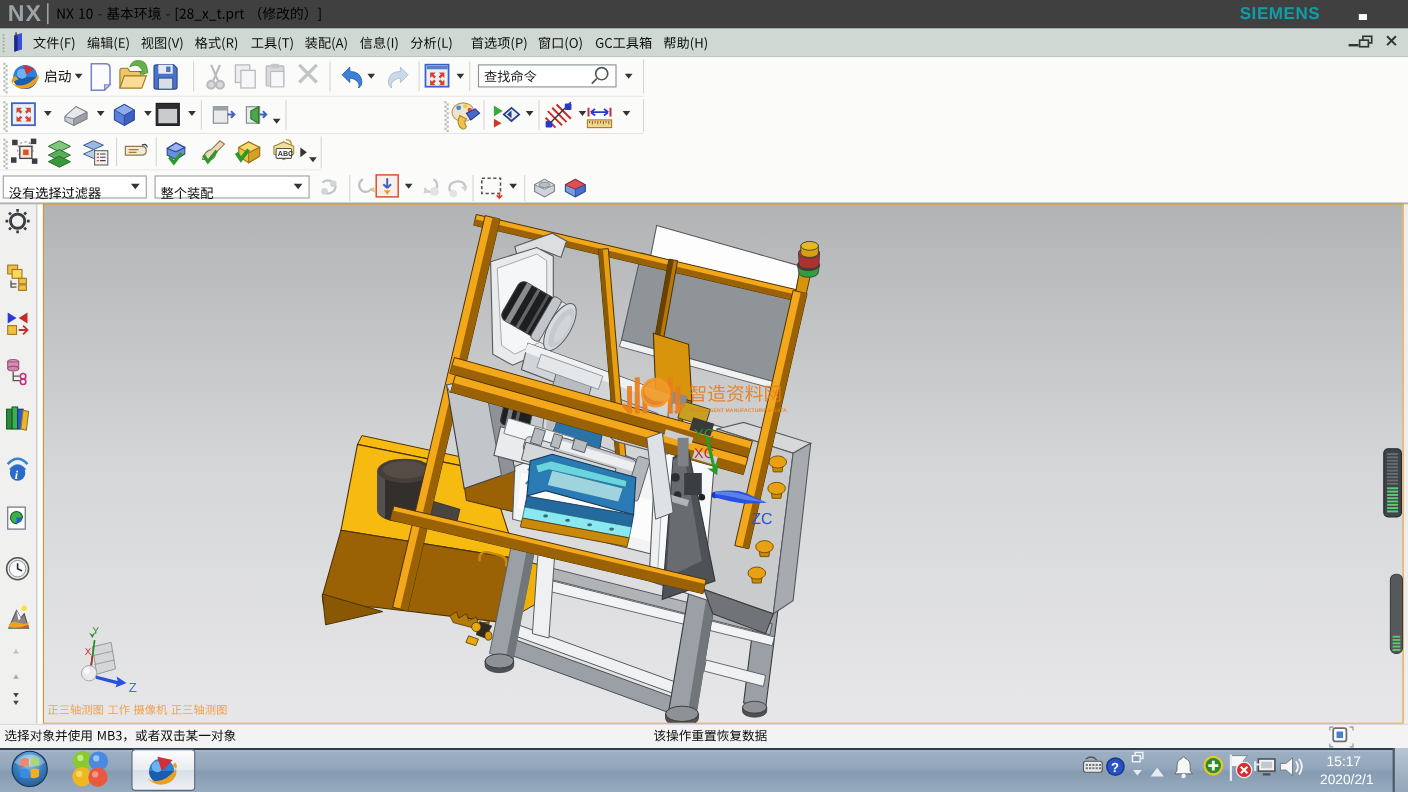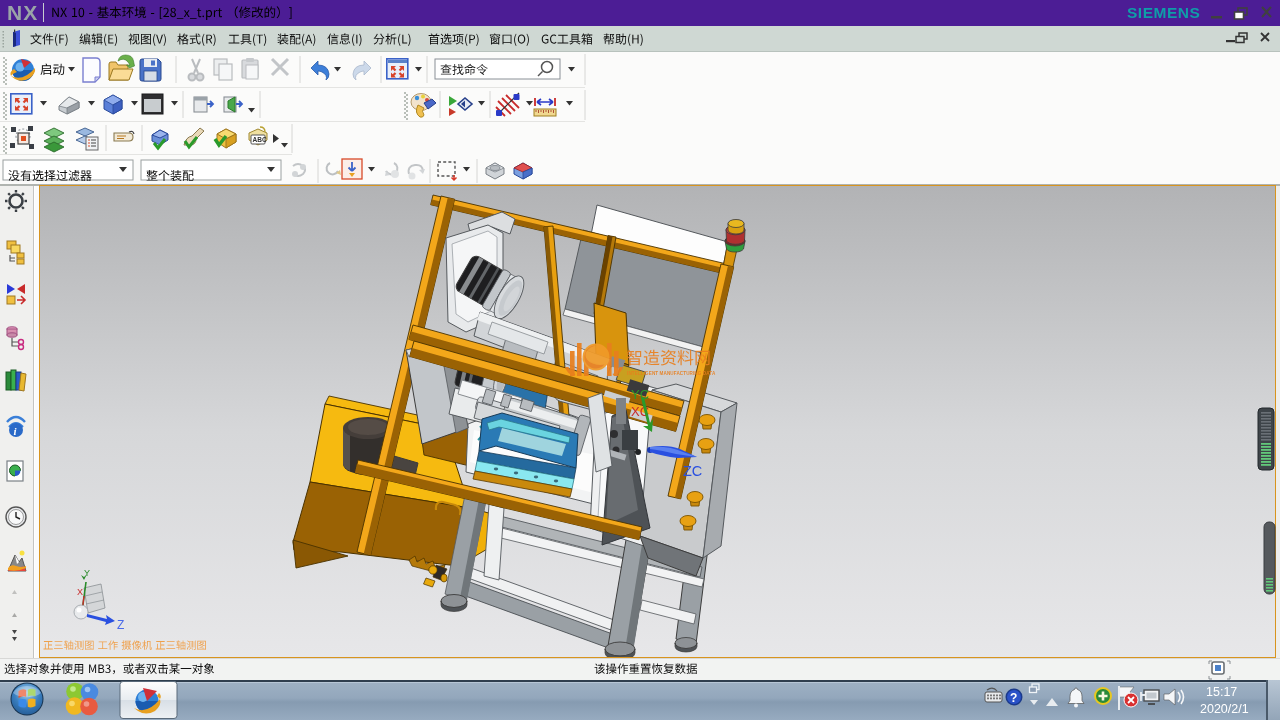--- a/index.html
+++ b/index.html
@@ -1,21 +1,21 @@
 <!DOCTYPE html>
 <html><head><meta charset="utf-8"><style>
 *{margin:0;padding:0;box-sizing:border-box}
 html,body{width:1280px;height:720px;overflow:hidden;font-family:"Liberation Sans",sans-serif}
 #root{position:relative;width:1280px;height:720px;background:#fff}
 .abs{position:absolute}
 svg{display:block}
 </style></head><body>
 <div id="root">
 
-<div class="abs" style="left:0;top:0;width:1280px;height:26px;background:#4c1d95">
+<div class="abs" style="left:0;top:0;width:1280px;height:26px;background:#404040">
 <div class="abs" style="left:7px;top:1px;font:bold 21px &quot;Liberation Sans&quot;;color:#9aa4a8;letter-spacing:1px">NX</div>
 <div class="abs" style="left:43px;top:3px;width:1px;height:19px;background:#c8cdd0"></div>
 <svg class="abs" style="left:0;top:0" width="700" height="26" viewBox="0 0 700 26">
 <path d="M52.3 17.0H53.4V12.2C53.4 11.2 53.3 10.2 53.2 9.3H53.3L54.2 11.2L57.6 17.0H58.8V7.8H57.7V12.6C57.7 13.6 57.8 14.6 57.8 15.5H57.8L56.8 13.6L53.4 7.8H52.3Z M60.2 17.0H61.5L62.8 14.5C63.0 14.1 63.3 13.6 63.5 13.0H63.6C63.9 13.6 64.1 14.1 64.4 14.5L65.7 17.0H67.0L64.3 12.3L66.8 7.8H65.6L64.4 10.2C64.2 10.6 64.0 11.0 63.7 11.5H63.7C63.4 11.0 63.2 10.6 63.0 10.2L61.7 7.8H60.4L62.9 12.3Z M72.0 17.0H77.1V16.1H75.2V7.8H74.4C73.9 8.1 73.3 8.3 72.5 8.5V9.2H74.1V16.1H72.0Z M81.4 17.2C83.1 17.2 84.2 15.6 84.2 12.4C84.2 9.2 83.1 7.7 81.4 7.7C79.6 7.7 78.5 9.2 78.5 12.4C78.5 15.6 79.6 17.2 81.4 17.2ZM81.4 16.2C80.3 16.2 79.6 15.1 79.6 12.4C79.6 9.7 80.3 8.6 81.4 8.6C82.4 8.6 83.1 9.7 83.1 12.4C83.1 15.1 82.4 16.2 81.4 16.2Z M89.2 13.9H92.4V13.1H89.2Z M105.2 6.5V7.7H100.7V6.5H99.7V7.7H97.8V8.5H99.7V12.5H97.2V13.3H100.0C99.2 14.2 98.1 15.0 97.1 15.4C97.3 15.6 97.6 15.9 97.7 16.1C98.9 15.6 100.2 14.5 101.0 13.3H104.9C105.7 14.4 106.9 15.5 108.1 16.0C108.3 15.8 108.6 15.4 108.8 15.2C107.7 14.9 106.6 14.1 105.9 13.3H108.6V12.5H106.2V8.5H108.1V7.7H106.2V6.5ZM100.7 8.5H105.2V9.3H100.7ZM102.4 13.7V14.8H99.9V15.5H102.4V16.9H98.2V17.7H107.7V16.9H103.4V15.5H106.0V14.8H103.4V13.7ZM100.7 10.0H105.2V10.9H100.7ZM100.7 11.6H105.2V12.5H100.7Z M114.9 6.5V9.1H110.0V10.1H113.8C112.8 12.2 111.3 14.2 109.6 15.2C109.9 15.4 110.2 15.8 110.3 16.0C112.1 14.8 113.7 12.5 114.7 10.1H114.9V14.7H112.0V15.7H114.9V18.0H115.9V15.7H118.8V14.7H115.9V10.1H116.1C117.0 12.5 118.6 14.8 120.5 16.0C120.7 15.7 121.0 15.4 121.2 15.2C119.5 14.2 117.9 12.2 117.0 10.1H120.9V9.1H115.9V6.5Z M130.1 10.8C131.1 11.9 132.2 13.3 132.7 14.2L133.4 13.6C132.9 12.8 131.8 11.3 130.8 10.3ZM122.1 15.7 122.4 16.6C123.4 16.2 124.7 15.8 126.0 15.3L125.8 14.5L124.5 14.9V11.8H125.7V11.0H124.5V8.2H125.9V7.3H122.2V8.2H123.7V11.0H122.4V11.8H123.7V15.2ZM126.6 7.3V8.2H129.7C129.0 10.4 127.7 12.4 126.1 13.6C126.3 13.8 126.7 14.2 126.8 14.3C127.7 13.6 128.5 12.6 129.2 11.5V18.0H130.1V9.8C130.4 9.3 130.6 8.8 130.8 8.2H133.5V7.3Z M140.2 13.2H144.2V14.1H140.2ZM140.2 11.8H144.2V12.6H140.2ZM141.5 6.6C141.6 6.8 141.7 7.1 141.8 7.4H139.1V8.2H145.4V7.4H142.8C142.7 7.1 142.5 6.7 142.4 6.4ZM143.5 8.3C143.4 8.7 143.2 9.3 143.0 9.7H140.9L141.4 9.6C141.3 9.2 141.1 8.7 140.9 8.3L140.1 8.5C140.3 8.9 140.5 9.3 140.5 9.7H138.8V10.5H145.8V9.7H143.8C144.0 9.4 144.2 8.9 144.4 8.6ZM139.4 11.1V14.7H140.7C140.5 16.2 140.0 16.9 137.9 17.3C138.1 17.5 138.3 17.8 138.4 18.0C140.7 17.5 141.3 16.6 141.5 14.7H142.7V16.6C142.7 17.3 142.8 17.5 143.0 17.6C143.2 17.8 143.6 17.8 143.8 17.8C144.0 17.8 144.5 17.8 144.7 17.8C144.9 17.8 145.3 17.8 145.5 17.7C145.7 17.7 145.8 17.5 145.9 17.3C146.0 17.1 146.1 16.6 146.1 16.1C145.8 16.0 145.5 15.9 145.3 15.7C145.3 16.2 145.3 16.6 145.3 16.8C145.2 16.9 145.1 17.0 145.0 17.1C145.0 17.1 144.8 17.1 144.6 17.1C144.4 17.1 144.1 17.1 144.0 17.1C143.9 17.1 143.7 17.1 143.7 17.0C143.6 17.0 143.6 16.9 143.6 16.7V14.7H145.1V11.1ZM134.6 15.4 134.9 16.3C136.0 15.9 137.3 15.4 138.6 14.9L138.4 14.0L137.1 14.5V10.4H138.3V9.6H137.1V6.6H136.2V9.6H134.8V10.4H136.2V14.8C135.6 15.1 135.0 15.2 134.6 15.4Z M151.0 13.9H154.2V13.1H151.0Z M159.8 19.1H162.3V18.5H160.7V7.8H162.3V7.1H159.8Z M163.3 17.0H169.0V16.0H166.5C166.0 16.0 165.5 16.1 165.0 16.1C167.2 14.1 168.6 12.2 168.6 10.4C168.6 8.7 167.6 7.7 165.9 7.7C164.8 7.7 164.0 8.2 163.2 9.0L163.9 9.7C164.4 9.1 165.0 8.6 165.8 8.6C166.9 8.6 167.5 9.4 167.5 10.4C167.5 12.0 166.2 13.8 163.3 16.3Z M173.2 17.2C174.9 17.2 176.0 16.1 176.0 14.8C176.0 13.5 175.3 12.8 174.5 12.4V12.3C175.0 11.9 175.7 11.1 175.7 10.1C175.7 8.7 174.8 7.7 173.2 7.7C171.8 7.7 170.7 8.6 170.7 10.0C170.7 11.0 171.3 11.7 171.9 12.1V12.2C171.1 12.6 170.2 13.5 170.2 14.7C170.2 16.1 171.5 17.2 173.2 17.2ZM173.8 12.0C172.7 11.6 171.7 11.1 171.7 10.0C171.7 9.1 172.3 8.5 173.2 8.5C174.2 8.5 174.7 9.3 174.7 10.2C174.7 10.8 174.4 11.5 173.8 12.0ZM173.2 16.3C172.1 16.3 171.3 15.6 171.3 14.6C171.3 13.8 171.8 13.0 172.5 12.6C173.8 13.1 174.9 13.5 174.9 14.8C174.9 15.7 174.2 16.3 173.2 16.3Z M176.8 18.8H183.4V18.0H176.8Z M183.8 17.0H185.0L185.9 15.4C186.1 15.0 186.3 14.6 186.6 14.2H186.6C186.9 14.6 187.2 15.0 187.4 15.4L188.4 17.0H189.6L187.4 13.6L189.5 10.2H188.3L187.4 11.7C187.2 12.1 187.0 12.4 186.8 12.8H186.8C186.5 12.4 186.3 12.1 186.1 11.7L185.2 10.2H184.0L186.0 13.5Z M190.0 18.8H196.6V18.0H190.0Z M200.1 17.2C200.5 17.2 201.0 17.0 201.3 16.9L201.1 16.1C200.9 16.1 200.6 16.2 200.3 16.2C199.6 16.2 199.3 15.8 199.3 14.9V11.1H201.1V10.2H199.3V8.3H198.3L198.2 10.2L197.1 10.3V11.1H198.2V14.9C198.2 16.3 198.6 17.2 200.1 17.2Z M203.3 17.2C203.7 17.2 204.1 16.8 204.1 16.3C204.1 15.8 203.7 15.4 203.3 15.4C202.8 15.4 202.4 15.8 202.4 16.3C202.4 16.8 202.8 17.2 203.3 17.2Z M206.1 19.9H207.3V17.6L207.3 16.4C207.9 16.9 208.5 17.2 209.1 17.2C210.7 17.2 212.1 15.8 212.1 13.5C212.1 11.4 211.1 10.0 209.4 10.0C208.6 10.0 207.8 10.5 207.2 11.0H207.2L207.1 10.2H206.1ZM208.9 16.2C208.5 16.2 207.9 16.0 207.3 15.5V11.9C207.9 11.3 208.5 11.0 209.1 11.0C210.4 11.0 210.9 12.0 210.9 13.5C210.9 15.2 210.1 16.2 208.9 16.2Z M213.9 17.0H215.0V12.6C215.5 11.5 216.2 11.1 216.7 11.1C217.0 11.1 217.2 11.1 217.4 11.2L217.6 10.2C217.4 10.1 217.2 10.0 216.9 10.0C216.1 10.0 215.4 10.6 215.0 11.4H214.9L214.8 10.2H213.9Z M220.9 17.2C221.3 17.2 221.7 17.0 222.1 16.9L221.9 16.1C221.7 16.1 221.4 16.2 221.1 16.2C220.3 16.2 220.1 15.8 220.1 14.9V11.1H221.9V10.2H220.1V8.3H219.1L219.0 10.2L217.9 10.3V11.1H218.9V14.9C218.9 16.3 219.4 17.2 220.9 17.2Z M234.7 12.2C234.7 14.7 235.7 16.7 237.2 18.2L238.0 17.8C236.5 16.3 235.7 14.5 235.7 12.2C235.7 10.0 236.5 8.2 238.0 6.7L237.2 6.3C235.7 7.8 234.7 9.8 234.7 12.2Z M247.3 12.2C246.6 12.8 245.3 13.4 244.2 13.8C244.4 13.9 244.6 14.1 244.8 14.3C245.9 13.9 247.2 13.3 248.0 12.5ZM248.5 13.4C247.6 14.3 246.0 15.0 244.4 15.4C244.6 15.6 244.8 15.8 244.9 16.0C246.6 15.5 248.2 14.8 249.2 13.7ZM249.6 14.8C248.5 16.1 246.2 16.9 243.7 17.2C243.9 17.4 244.1 17.7 244.2 18.0C246.9 17.5 249.2 16.6 250.5 15.1ZM242.4 10.0V16.0H243.2V10.0ZM245.5 8.7H249.0C248.5 9.3 247.9 9.9 247.2 10.4C246.4 9.9 245.9 9.3 245.5 8.7ZM245.6 6.5C245.1 7.8 244.2 9.1 243.2 10.0C243.4 10.1 243.7 10.4 243.9 10.5C244.3 10.2 244.7 9.8 245.0 9.3C245.4 9.8 245.9 10.3 246.5 10.8C245.5 11.3 244.3 11.7 243.2 11.9C243.4 12.1 243.6 12.4 243.6 12.6C244.9 12.4 246.1 11.9 247.2 11.3C248.0 11.8 249.0 12.3 250.2 12.6C250.3 12.3 250.5 12.0 250.7 11.8C249.6 11.6 248.7 11.3 247.9 10.8C248.9 10.1 249.7 9.2 250.2 8.1L249.6 7.8L249.4 7.9H245.9C246.1 7.5 246.3 7.1 246.5 6.7ZM241.5 6.6C240.9 8.5 239.9 10.4 238.8 11.7C239.0 11.9 239.2 12.4 239.3 12.6C239.7 12.1 240.1 11.6 240.5 11.0V18.0H241.4V9.3C241.7 8.5 242.1 7.7 242.4 6.8Z M258.6 9.7H261.2C260.9 11.3 260.5 12.7 259.9 13.9C259.3 12.7 258.8 11.3 258.5 9.8ZM252.0 7.4V8.3H255.5V10.9H252.2V15.7C252.2 16.2 252.0 16.3 251.8 16.4C251.9 16.7 252.1 17.1 252.2 17.4C252.4 17.2 252.9 16.9 256.5 15.5C256.5 15.3 256.4 14.9 256.4 14.7L253.1 15.8V11.9H256.4L256.4 11.9C256.6 12.1 256.9 12.5 257.1 12.6C257.4 12.2 257.7 11.7 258.0 11.1C258.3 12.5 258.8 13.7 259.3 14.7C258.6 15.8 257.6 16.6 256.3 17.2C256.4 17.4 256.7 17.8 256.8 18.1C258.1 17.4 259.1 16.6 259.9 15.6C260.6 16.6 261.4 17.4 262.5 17.9C262.6 17.7 262.9 17.3 263.2 17.1C262.0 16.6 261.2 15.8 260.4 14.8C261.3 13.4 261.8 11.8 262.1 9.7H263.0V8.8H258.9C259.1 8.1 259.3 7.4 259.4 6.7L258.5 6.5C258.1 8.5 257.4 10.5 256.4 11.8V7.4Z M270.5 11.7C271.1 12.6 272.0 13.9 272.4 14.6L273.2 14.1C272.8 13.4 271.9 12.2 271.2 11.3ZM266.6 6.5C266.5 7.1 266.2 7.9 266.0 8.5H264.6V17.7H265.5V16.7H269.0V8.5H266.9C267.1 8.0 267.4 7.3 267.6 6.6ZM265.5 9.3H268.1V12.0H265.5ZM265.5 15.8V12.8H268.1V15.8ZM271.0 6.4C270.6 8.2 270.0 9.9 269.1 11.0C269.3 11.1 269.7 11.4 269.9 11.6C270.3 10.9 270.7 10.2 271.1 9.3H274.3C274.1 14.3 273.9 16.3 273.5 16.7C273.4 16.9 273.2 16.9 273.0 16.9C272.7 16.9 271.9 16.9 271.1 16.8C271.3 17.1 271.4 17.5 271.4 17.7C272.1 17.8 272.9 17.8 273.3 17.8C273.7 17.7 274.0 17.6 274.3 17.2C274.8 16.6 275.0 14.7 275.2 8.9C275.2 8.8 275.2 8.5 275.2 8.5H271.4C271.6 7.9 271.8 7.3 271.9 6.6Z M279.9 12.2C279.9 9.8 278.9 7.8 277.4 6.3L276.6 6.7C278.1 8.2 279.0 10.0 279.0 12.2C279.0 14.5 278.1 16.3 276.6 17.8L277.4 18.2C278.9 16.7 279.9 14.7 279.9 12.2Z M289.0 19.1H291.5V7.1H289.0V7.8H290.6V18.5H289.0Z" fill="#000000"></path>
 </svg>
 <div class="abs" style="left:1127px;top:4px;font:bold 15.5px &quot;Liberation Sans&quot;;color:#0f9da8;letter-spacing:0.5px">SIEMENS</div>
 <svg class="abs" style="left:1205px;top:0" width="75" height="26" viewBox="0 0 75 26">
 <rect x="6" y="16" width="11" height="2.5" fill="#404040"></rect>
 <g fill="none" stroke="#404040" stroke-width="1.6">
           <rect x="33" y="8" width="9" height="7"></rect>

